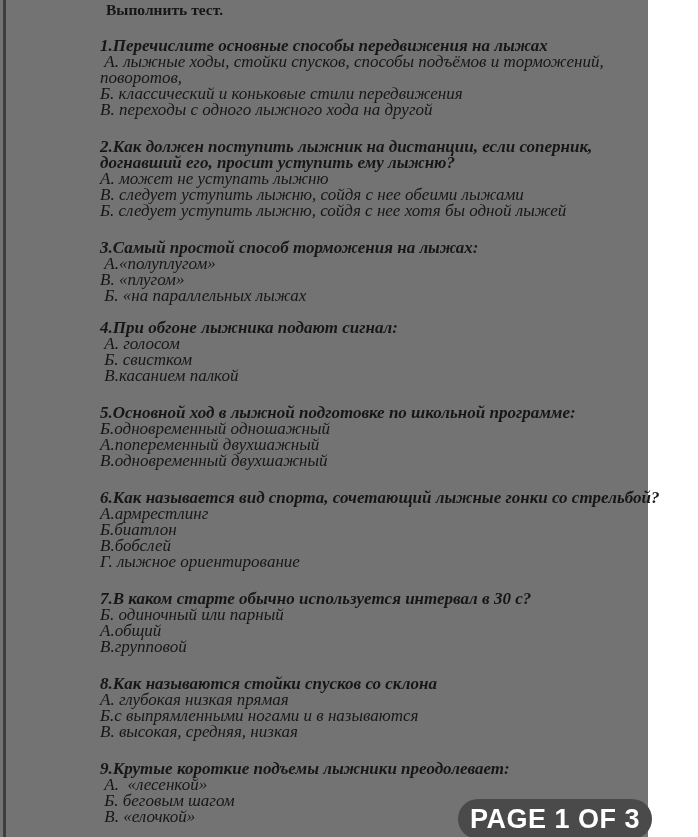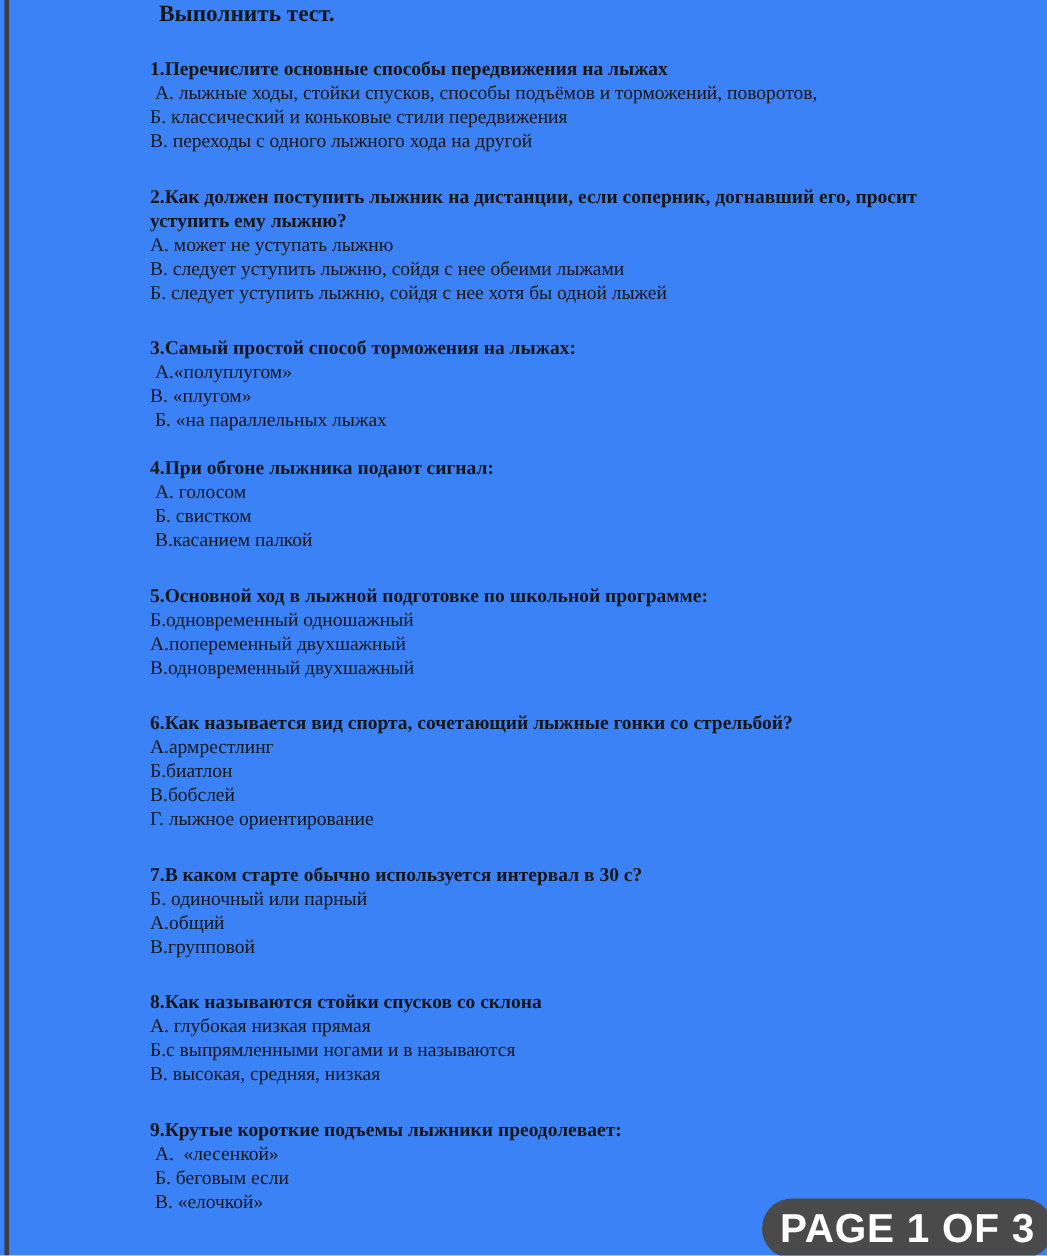--- a/index.html
+++ b/index.html
@@ -5,22 +5,22 @@
   * { margin: 0; padding: 0; box-sizing: border-box; }
   html, body {
     width: 698px; height: 837px;
     background: #ffffff;
     overflow: hidden;
     font-family: "Liberation Serif", "DejaVu Serif", serif;
     color: #161616;
   }
   .page {
     position: relative;
-    width: 698px; height: 837px;
-    background: #3b82f6;
+    width: 648px; height: 837px;
+    background: #737373;
   }
   .left-rule {
     position: absolute;
     left: 3px; top: 0;
     width: 3px; height: 837px;
     background: #3e3e3e;
   }
   .doc {
     position: absolute;
     left: 100px; top: 0;
@@ -29,22 +29,23 @@
   }
   .doc-title {
     font-size: 15.5px;
     font-weight: bold;
     margin-left: 6px;
     line-height: 18px;
     white-space: pre-wrap;
   }
   .question {
     margin-top: 21px;
-    font-size: 13px;
+    font-size: 17px;
     line-height: 16px;
+    font-style: italic;
   }
   .question:nth-child(1) { margin-top: 19px; }
   .question:nth-child(4) { margin-top: 16px; }
   .q-heading {
     font-weight: bold;
     white-space: pre-wrap;
   }
   .q-option {
     white-space: pre-wrap;
   }
@@ -164,21 +165,21 @@
 
   <div class="q-option">В. высокая, средняя, низкая</div>
 </div>
   </section>
 
   <section class="question">
     <div class="q-heading">9.Крутые короткие подъемы лыжники преодолевает:</div>
     <div class="q-options">
   <div class="q-option"> А.  «лесенкой»</div>
 
-  <div class="q-option"> Б. беговым если</div>
+  <div class="q-option"> Б. беговым шагом</div>
 
   <div class="q-option"> В. «елочкой»</div>
 </div>
   </section>
 </div>
   </div>
 
   <div class="page-badge" style="background: rgb(74, 74, 74); color: rgb(255, 255, 255);">PAGE 1 OF 3</div>
 </div>
 

